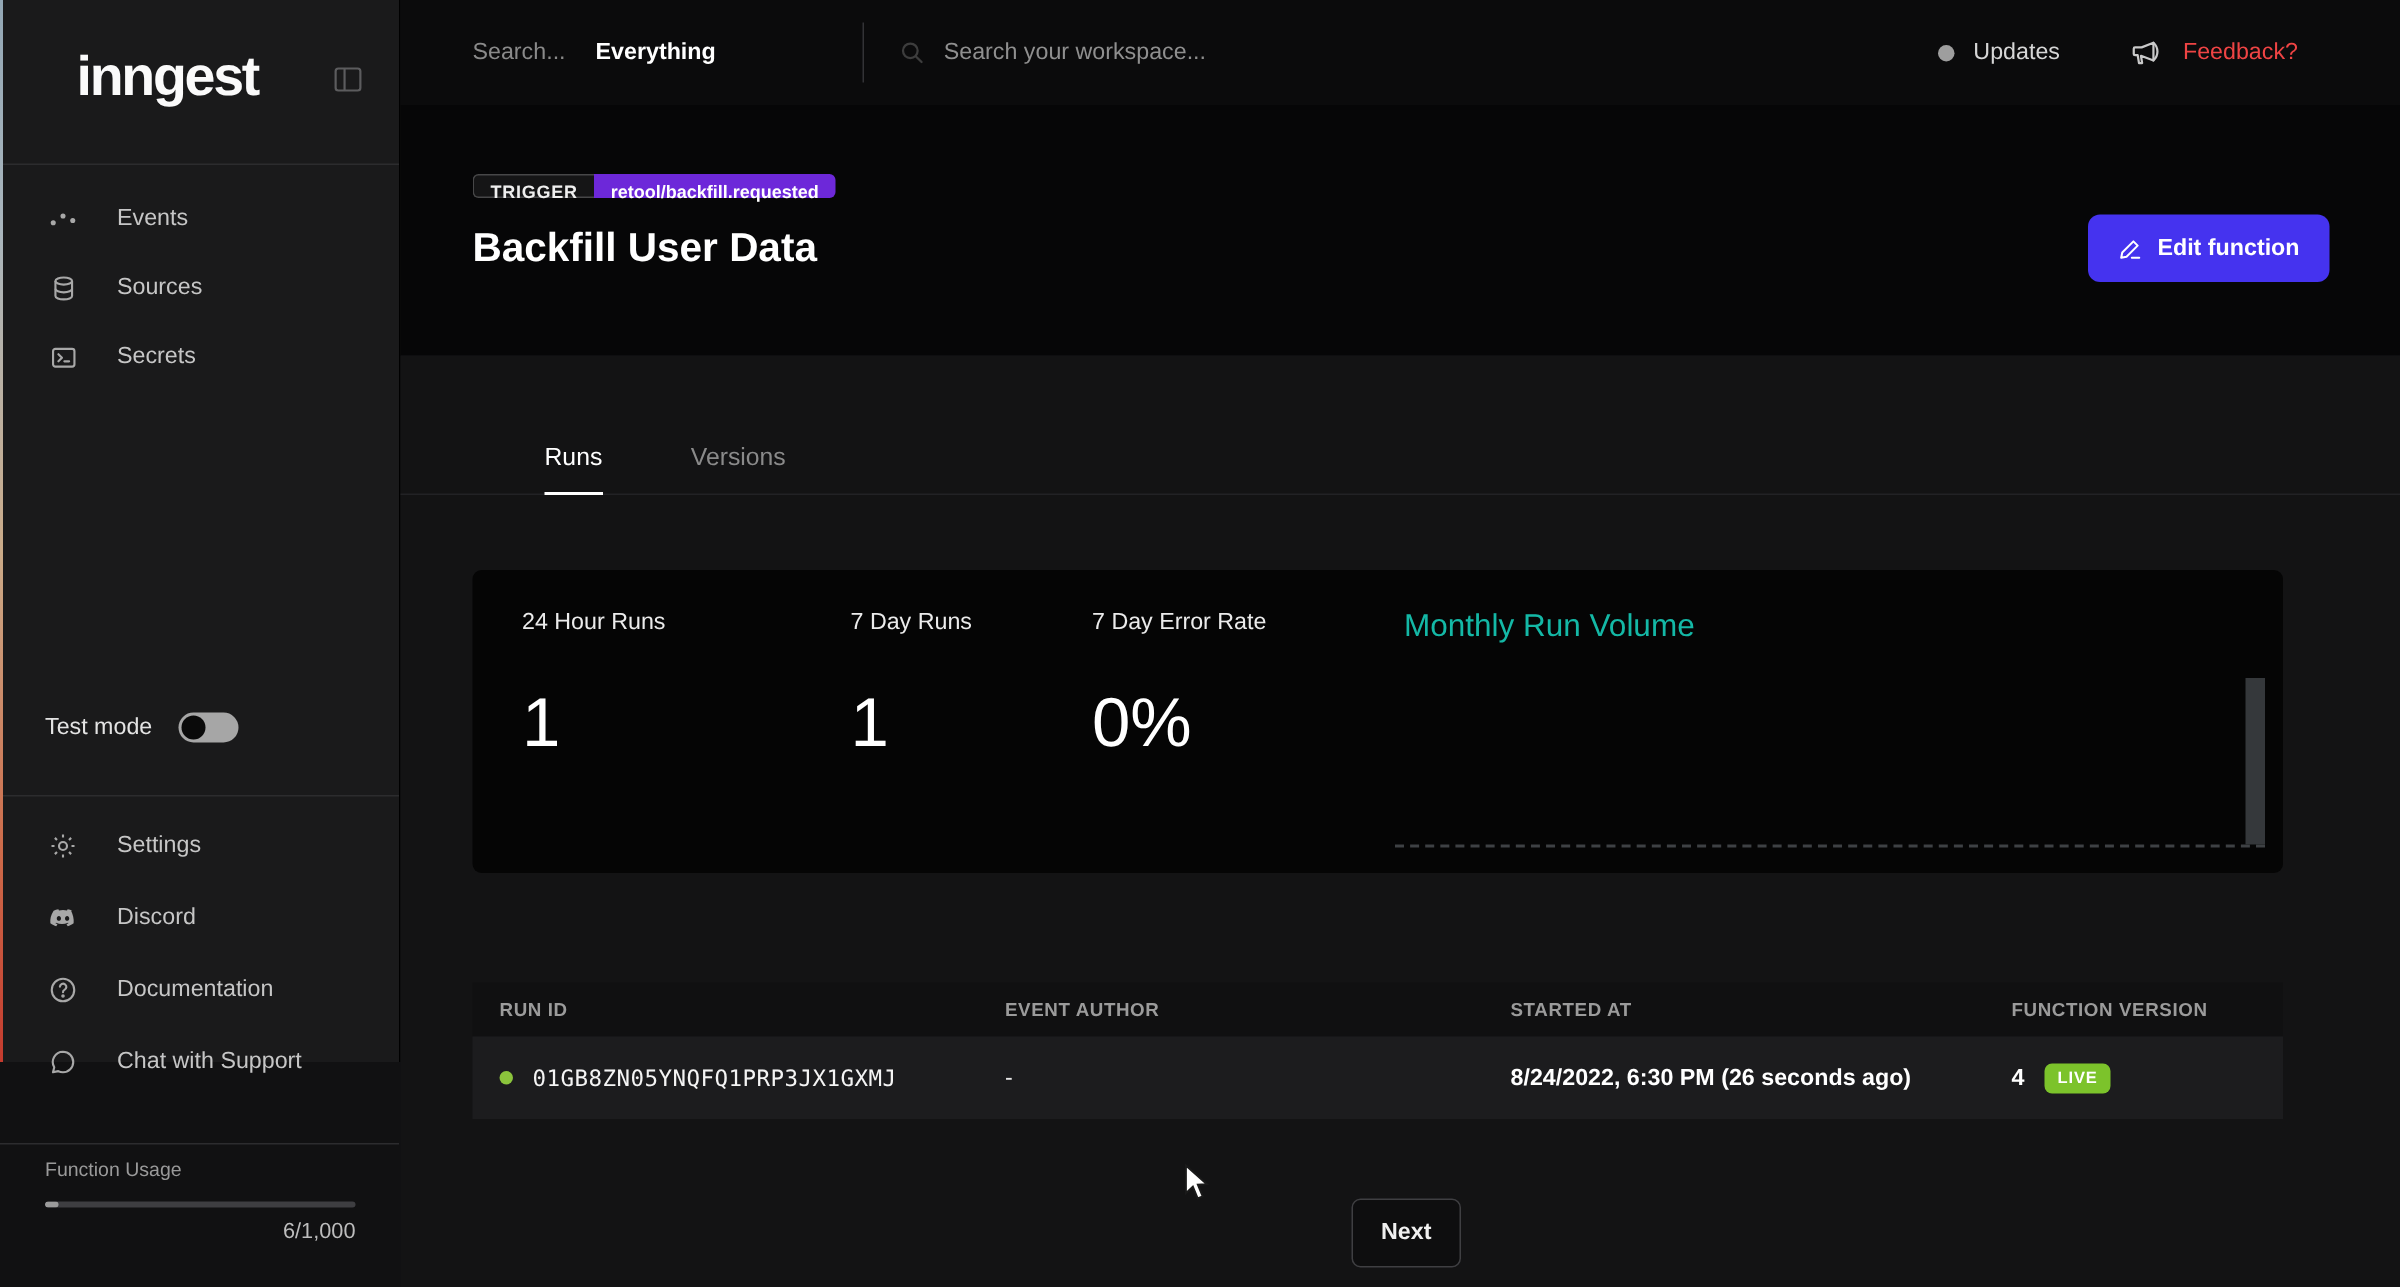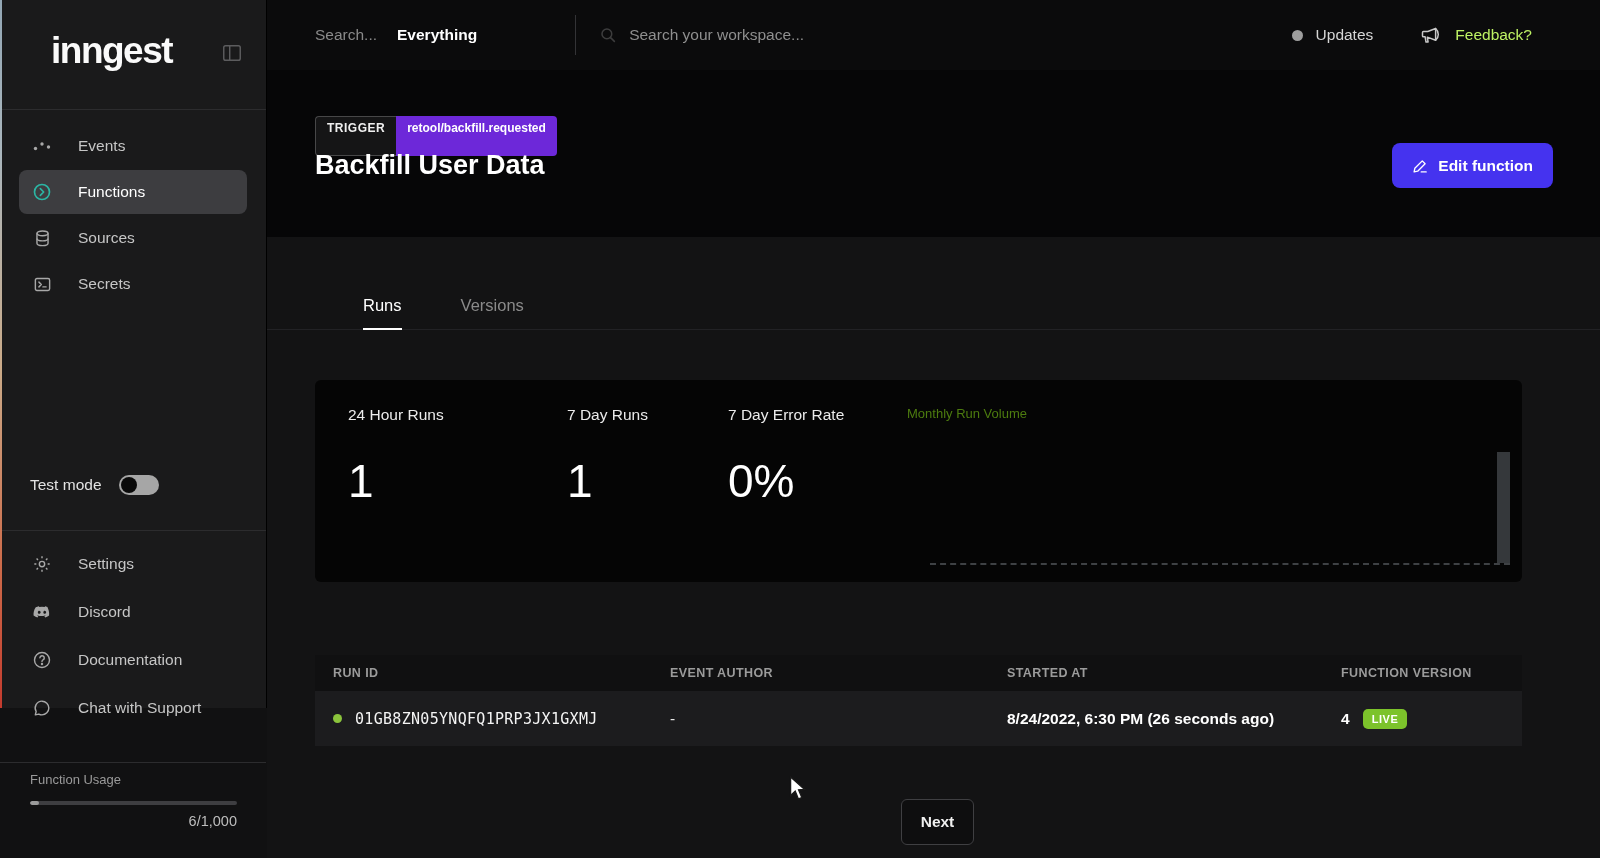--- a/index.html
+++ b/index.html
@@ -42,46 +42,46 @@
   .tb-scope { color:#ffffff; font-weight:700; font-size:15.5px; margin-left:20px; cursor:pointer; }
   .tb-div { width:1px; height:40px; background:#333336; margin-left:98px; }
   .tb-search-icon { margin-left:23px; opacity:.35; }
   .tb-input { background:transparent; border:none; outline:none; color:#d6d6d6; font-size:15.5px;
     margin-left:12px; width:420px; font-family:"Liberation Sans",sans-serif; }
   .tb-input::placeholder { color:#8f8f8f; }
   .tb-right { margin-left:auto; display:flex; align-items:center; padding-right:68px; }
   .tb-dot { width:11px; height:11px; border-radius:50%; background:#9e9e9e; }
   .tb-updates { color:#d6d6d6; font-size:15.5px; margin-left:13px; cursor:pointer; }
   .tb-mega { margin-left:46px; }
-  .tb-feedback { color:#bef264; font-size:15.5px; margin-left:15px; cursor:pointer; }
+  .tb-feedback { color:#ef4444; font-size:15.5px; margin-left:15px; cursor:pointer; }
 
   
   .header-band { position:absolute; left:267px; top:70px; width:1333px; height:167px; background:#060607; }
-  .trigger-badge { position:absolute; left:48px; top:46px; display:flex; height:40px; font-size:12px; }
+  .trigger-badge { position:absolute; left:48px; top:46px; display:flex; height:16px; font-size:12px; }
   .trigger-key { background:#151516; border:1px solid #474748; border-right:none; color:#efefef;
     font-weight:700; letter-spacing:.5px; padding:4px 11px; border-radius:4px 0 0 4px; }
   .trigger-val { background:#6d28d9; color:#ffffff; font-weight:600; padding:5px 11px; border-radius:0 4px 4px 0; }
   .fn-title { position:absolute; left:48px; top:80px; color:#ffffff; font-size:27px; font-weight:700; }
   .edit-btn { position:absolute; right:47px; top:73px; height:45px; padding:0 20px; border:none;
     border-radius:8px; background:#4533ef; color:#ffffff; font-size:15.5px; font-weight:700;
     display:flex; align-items:center; gap:9px; cursor:pointer; font-family:"Liberation Sans",sans-serif; }
 
   
   .content { position:absolute; left:267px; top:237px; width:1333px; height:621px; background:#131314; }
   .tabs-bar { position:absolute; left:0; top:0; width:100%; height:93px; border-bottom:1px solid #222225;
     display:flex; align-items:flex-end; padding-left:48px; gap:59px; }
   .tab { font-size:16.5px; padding-bottom:13px; color:#8a8a8a; cursor:pointer; border-bottom:2px solid transparent; margin-bottom:-1px; }
   .tab.active { color:#ffffff; border-bottom-color:#ffffff;margin-left:48px; }
 
   .stats-card { position:absolute; left:48px; top:143px; width:1207px; height:202px; background:#050505; border-radius:6px; }
   .stat { position:absolute; top:26px; }
   .stat-label { color:#ebebeb; font-size:15.5px; }
   .stat-value { color:#ffffff; font-size:46px; font-weight:400; margin-top:30px; }
   .stat-1 { left:33px; } .stat-2 { left:252px; } .stat-3 { left:413px; }
-  .chart-title { position:absolute; left:592px; top:26px; color:#4d7c0f; font-size:13px; }
+  .chart-title { position:absolute; left:621px; top:26px; color:#14b8a6; font-size:21px; }
   .chart-area { position:absolute; left:615px; right:12px; top:72px; height:113px;
     border-bottom:2px dashed #3e4144; }
   .chart-bar { position:absolute; bottom:0; width:13px; }
 
   .runs-table { position:absolute; left:48px; top:418px; width:1207px; font-size:15.5px; }
   .t-head { display:grid; grid-template-columns:355px 337px 334px 1fr; background:#101011; height:36px;
     align-items:center; color:#9b9b9b; font-size:12.5px; font-weight:700; letter-spacing:.4px; }
   .t-row { display:grid; grid-template-columns:355px 337px 334px 1fr; background:#1c1c1e; height:55px;
     align-items:center; color:#e8e8e8; cursor:pointer; }
   .cell-first { padding-left:18px; display:flex; align-items:center; gap:13px; }
@@ -117,29 +117,20 @@
   <div class="nav">
     <div class="nav-item">
       <span class="nav-icon">
         <svg width="20" height="20" viewBox="0 0 20 20" fill="#a8a8a8">
           <circle cx="3.5" cy="12.5" r="1.7"></circle>
             <circle cx="10" cy="8" r="1.7"></circle>
             <circle cx="16.5" cy="11" r="1.7"></circle>
         </svg>
       </span>
       <span>Events</span>
-    </div>
-    <div class="nav-item active">
-      <span class="nav-icon">
-        <svg width="20" height="20" viewBox="0 0 24 24" fill="none" stroke="#2cb5a3" stroke-width="2" stroke-linecap="round" stroke-linejoin="round">
-          <circle cx="12" cy="12" r="9"></circle>
-            <path d="M10 8l4 4-4 4"></path>
-        </svg>
-      </span>
-      <span>Functions</span>
     </div>
     <div class="nav-item">
       <span class="nav-icon">
         <svg width="19" height="19" viewBox="0 0 24 24" fill="none" stroke="#a8a8a8" stroke-width="1.8">
           <ellipse cx="12" cy="5.5" rx="7" ry="3"></ellipse>
           <path d="M5 5.5v6.5c0 1.7 3.1 3 7 3s7-1.3 7-3V5.5"></path>
           <path d="M5 12v6c0 1.7 3.1 3 7 3s7-1.3 7-3v-6"></path>
         </svg>
       </span>
       <span>Sources</span>

